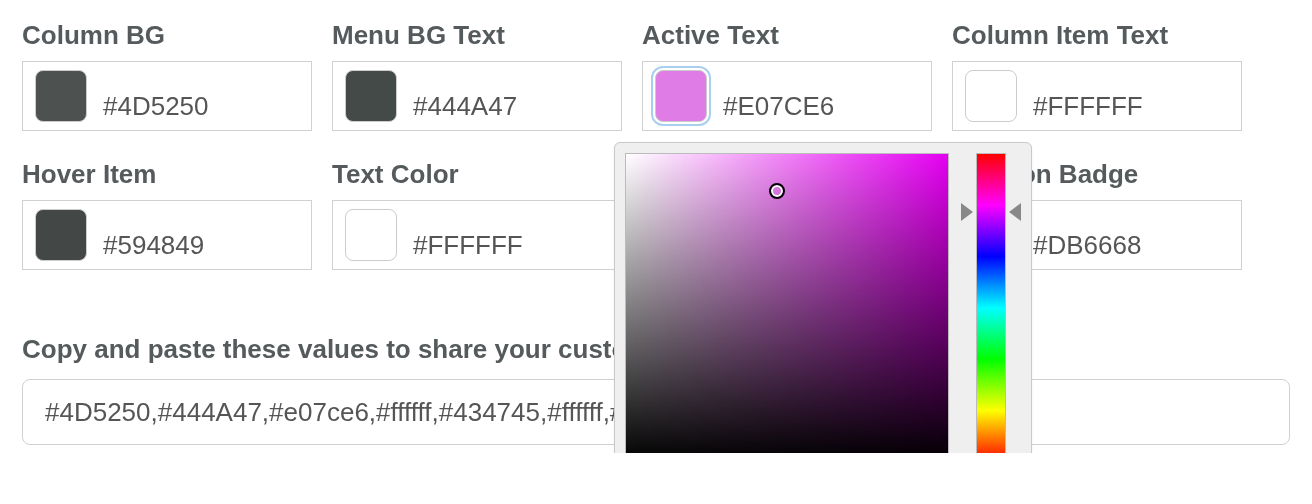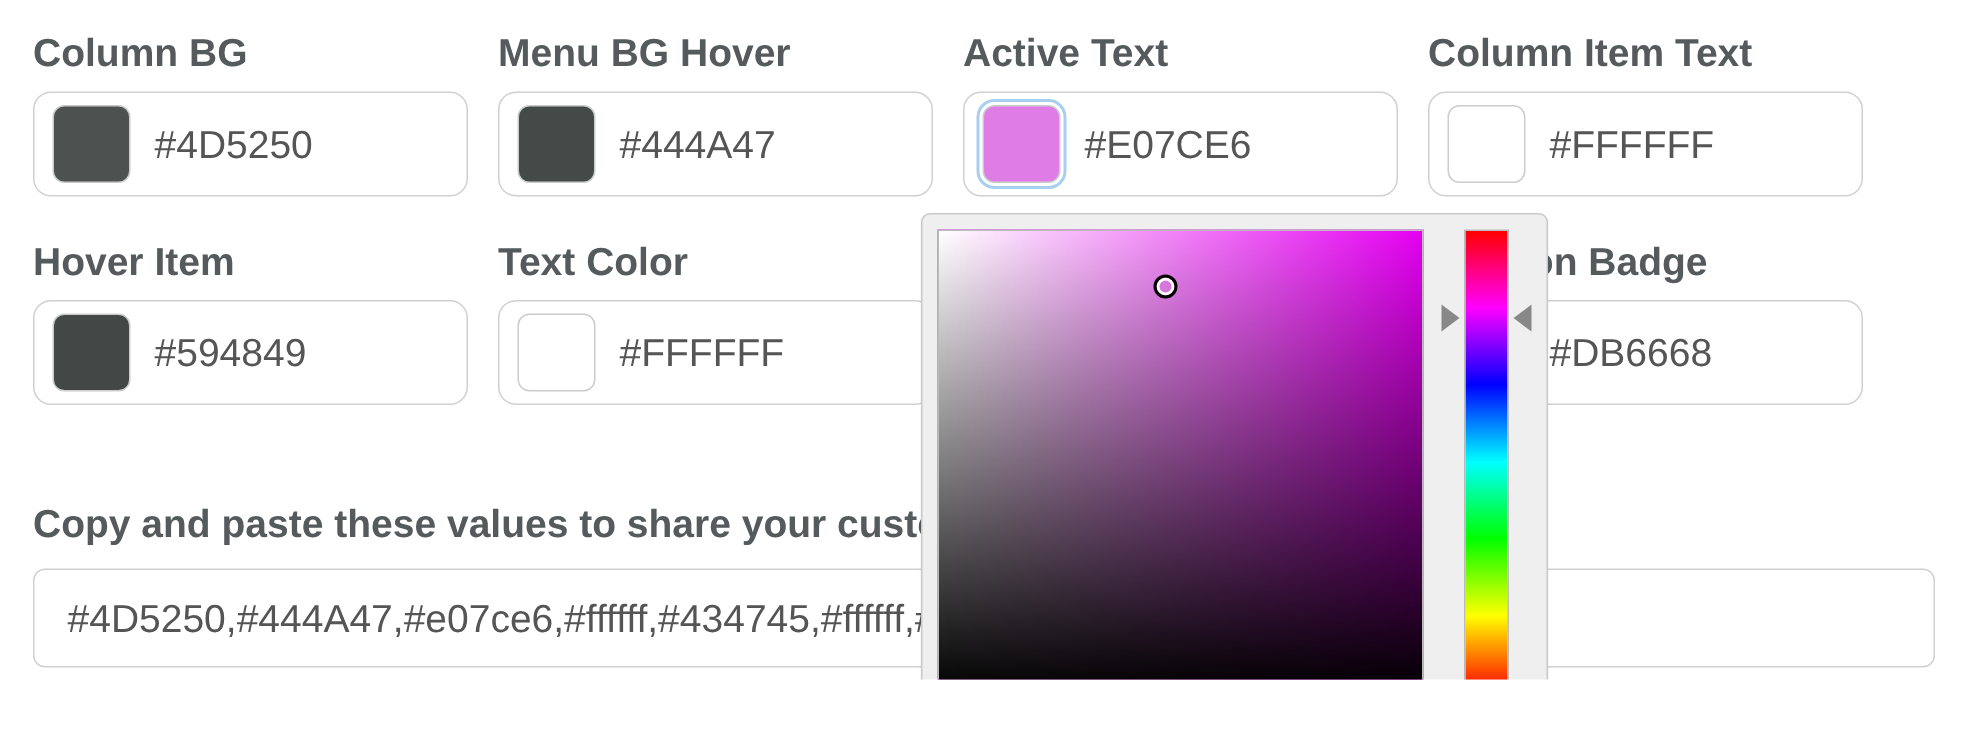--- a/index.html
+++ b/index.html
@@ -28,23 +28,23 @@
   }
   .label {
     font-size: 26px;
     font-weight: 700;
     color: #555a5d;
     margin-bottom: 10px;
     white-space: nowrap;
   }
   .color-input {
     display: flex;
-    align-items: center;
+    align-items: flex-end;
     border: 1px solid #d0d0d0;
-    border-radius: 12px;
+    border-radius: 0;
     height: 70px;
     padding: 8px 12px;
     background: #fff;
   }
   .color-input.selected .swatch {
     outline: 2px solid #a9cfee;
     outline-offset: 2px;
   }
   .swatch {
     width: 52px;
@@ -162,21 +162,21 @@
 <div class="page">
   <div class="grid" id="grid">
       <div class="field">
         <div class="label">Column BG</div>
         <div class="color-input">
           <div class="swatch" style="background: rgb(77, 82, 80);"></div>
           <div class="hex">#4D5250</div>
         </div>
       </div>
       <div class="field">
-        <div class="label">Menu BG Hover</div>
+        <div class="label">Menu BG Text</div>
         <div class="color-input">
           <div class="swatch" style="background: rgb(68, 74, 71);"></div>
           <div class="hex">#444A47</div>
         </div>
       </div>
       <div class="field">
         <div class="label">Active Text</div>
         <div class="color-input selected">
           <div class="swatch" style="background: rgb(224, 124, 230);"></div>
           <div class="hex">#E07CE6</div>

